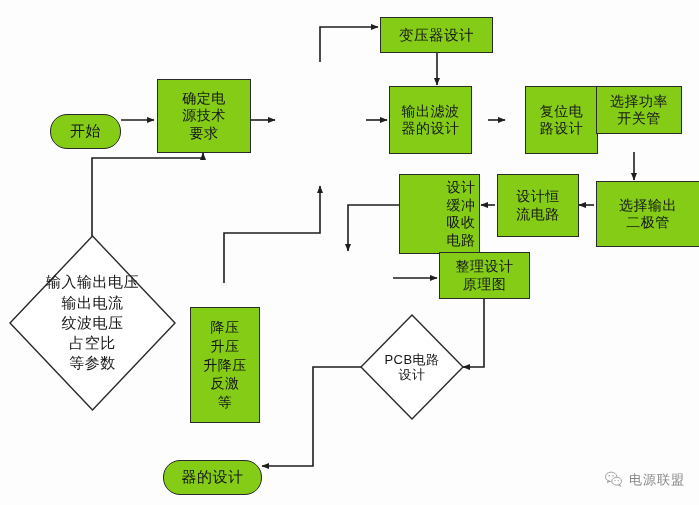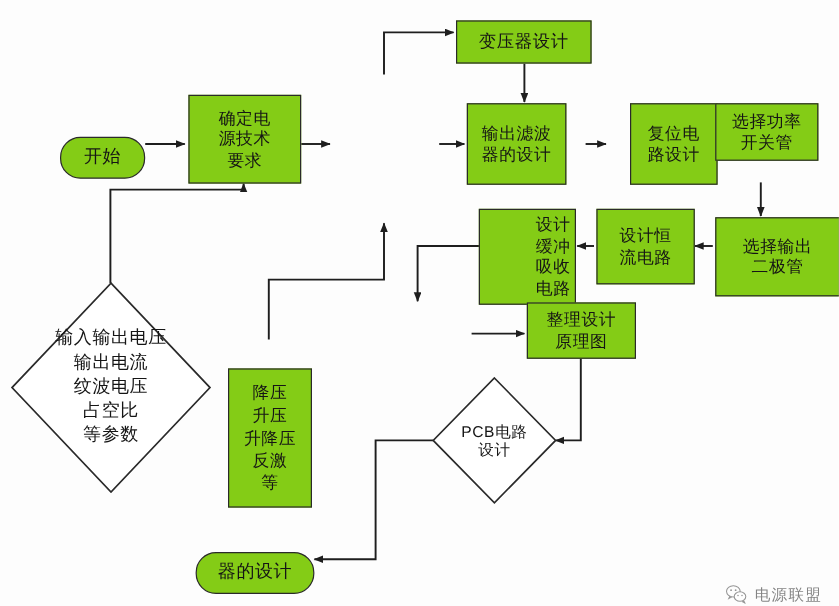--- a/index.html
+++ b/index.html
@@ -51,21 +51,21 @@
     color:#151515;
     line-height:1.16;
     letter-spacing:0.5px;
     z-index:3;
     pointer-events:none;
   }
   .dia-label.small{font-size:13px;}
   .ml{font-size:14px;line-height:1.25;}
   .watermark{
     position:absolute;
-    right:14px;bottom:0;
+    right:14px;bottom:16px;
     display:flex;align-items:center;gap:6px;
     opacity:0.62;
     z-index:4;
   }
   .wm-text{
     font-size:13px;color:#3a3a3a;letter-spacing:1px;
   }
   .wm-icon{width:19px;height:19px;display:block;}
   .edge-line{stroke:#1e1e1e;stroke-width:1.6;fill:none;}
   .dia-shape{stroke:#2a2a2a;stroke-width:1.4;fill:#ffffff;}

